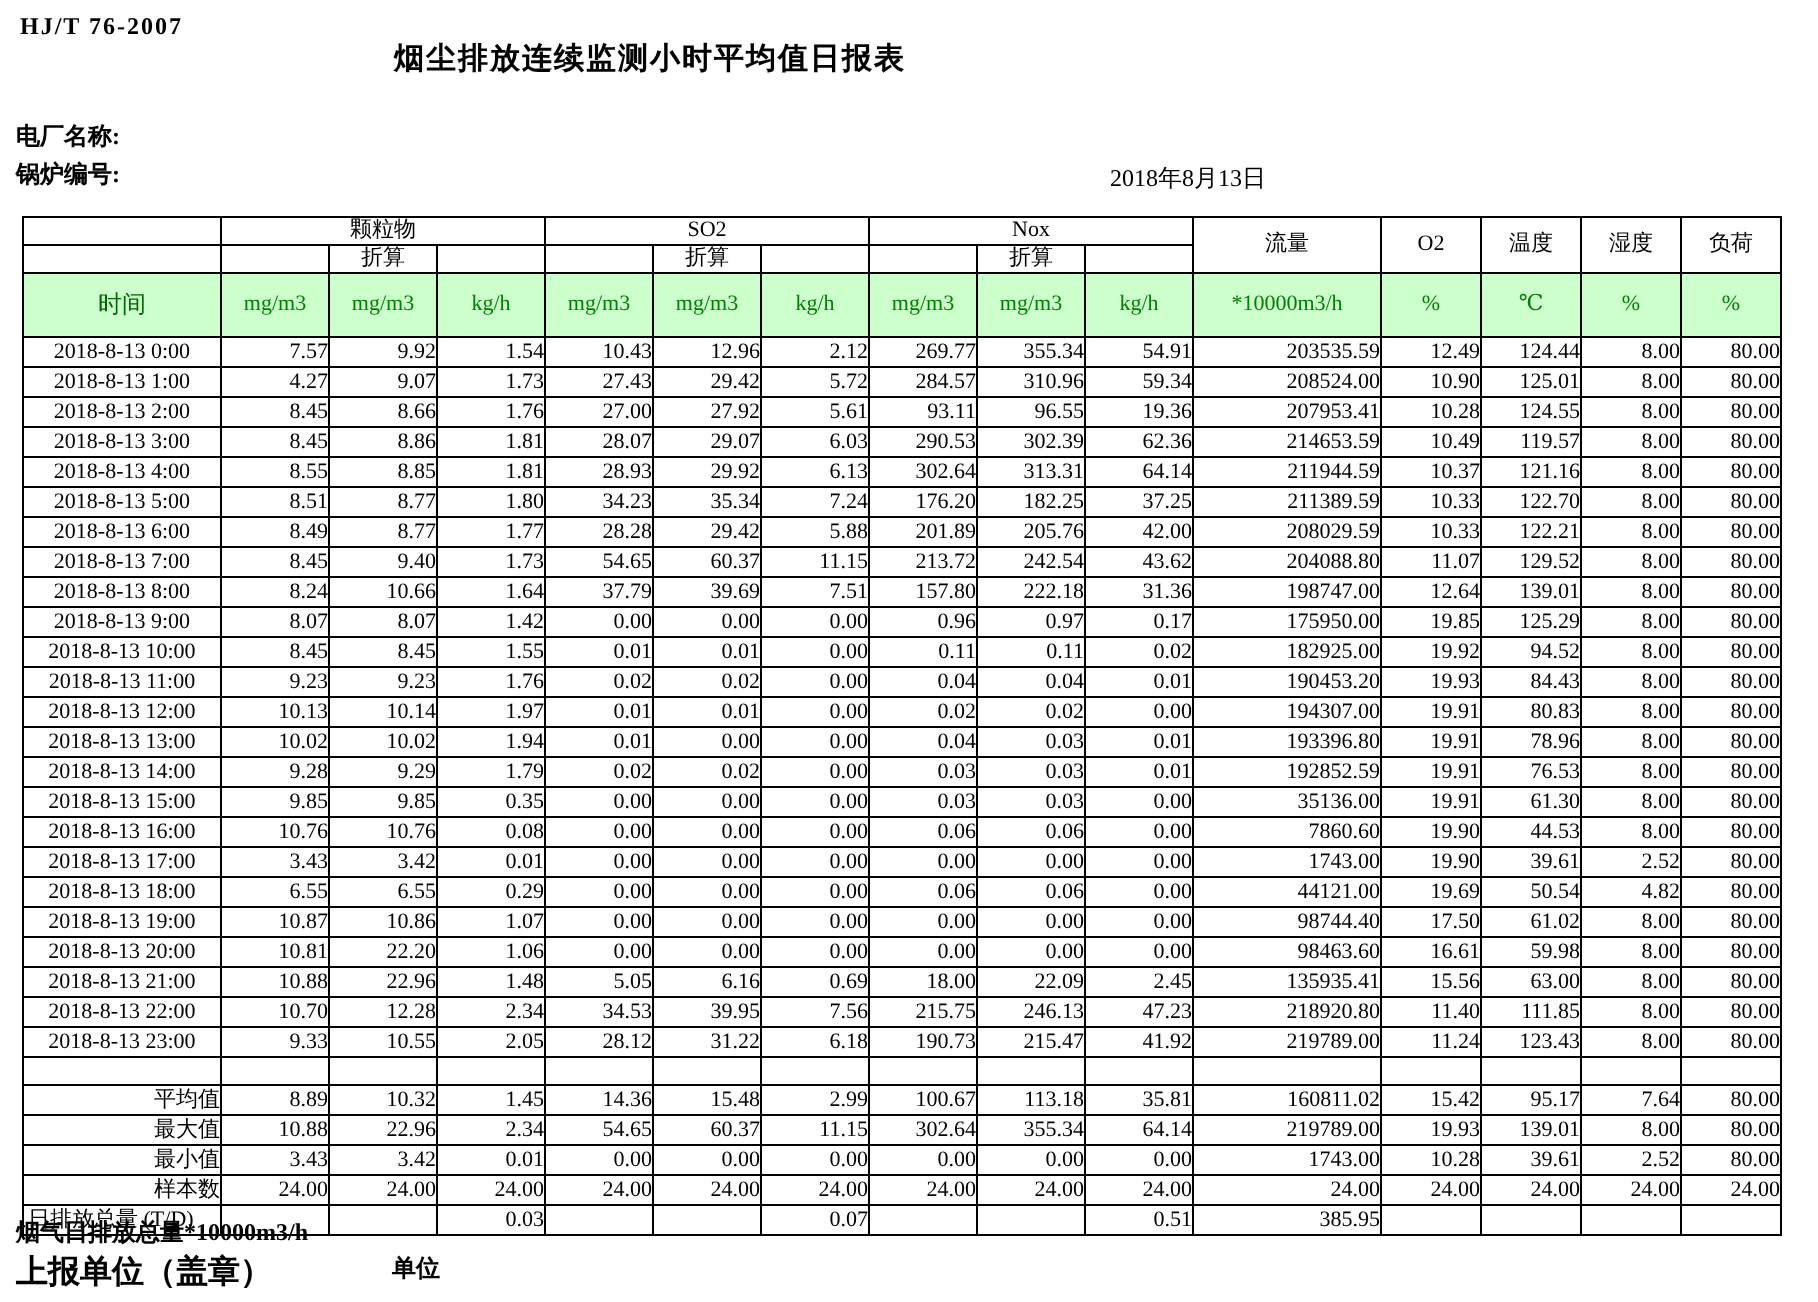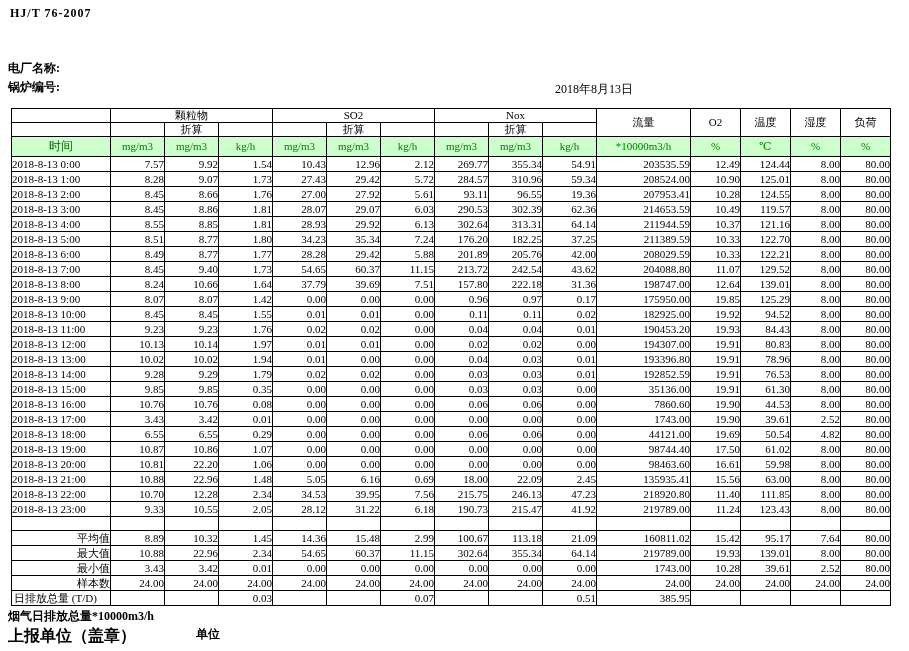--- a/index.html
+++ b/index.html
@@ -13,39 +13,40 @@
   .boiler{left:8px;top:79px;font-size:12px;}
   .date{left:555px;top:81px;font-size:12px;}
   .footnote{left:8px;top:608px;font-size:12px;}
   .report-unit{left:8px;top:626px;font-size:16px;}
   .unit-word{left:196px;top:626px;font-size:12px;}
 
   table.report{position:absolute;left:11px;top:108px;border-collapse:collapse;table-layout:fixed;border-radius:20px;}
   table.report td, table.report th{border:1px solid #000;padding:0;overflow:hidden;
       font-size:11px;line-height:13px;font-weight:normal;white-space:nowrap;}
   tr.h1, tr.h2{height:14px;}
-  tr.units-row{height:20px;}
+  tr.units-row{height:32px;}
   tr.data-row, tr.summary-row{height:15px;}
   tr.spacer-row{height:14px;}
   .group-th{font-size:12px;text-align:center;}
   .rg-th{font-size:12px;vertical-align:middle;}
   .conv-th{font-size:12px;}
   .units-row th{background:#ccffcc;color:#008000;text-align:center;}
   .units-row th.time-th{font-size:12px;color:#006600;}
   .num-cell{text-align:right;padding-right:6px;}
-  .time-cell{text-align:left;padding-right:5px;}
+  .time-cell{text-align:center;padding-right:5px;}
   .sum-label{text-align:right;padding-right:4px;font-size:12px;margin-top:48px;}
   .sum-label.left{text-align:left;padding-left:2px;}
 </style>
 </head>
 <body>
 
 <div class="page">
 
   <div class="abs std bold">HJ/T  76-2007</div>
+  <div class="abs title bold">烟尘排放连续监测小时平均值日报表</div>
   <div class="abs plant bold">电厂名称:</div>
   <div class="abs boiler bold">锅炉编号:</div>
   <div class="abs date">2018年8月13日</div>
 
   <table class="report">
     <colgroup>
       <col style="width:99px">
       <col style="width:54px">
         <col style="width:54px">
         <col style="width:54px">
@@ -116,21 +117,21 @@
           <td class="num-cell">355.34</td>
           <td class="num-cell">54.91</td>
           <td class="num-cell">203535.59</td>
           <td class="num-cell">12.49</td>
           <td class="num-cell">124.44</td>
           <td class="num-cell">8.00</td>
           <td class="num-cell">80.00</td>
         </tr>
         <tr class="data-row">
           <td class="time-cell">2018-8-13 1:00</td>
-          <td class="num-cell">8.28</td>
+          <td class="num-cell">4.27</td>
           <td class="num-cell">9.07</td>
           <td class="num-cell">1.73</td>
           <td class="num-cell">27.43</td>
           <td class="num-cell">29.42</td>
           <td class="num-cell">5.72</td>
           <td class="num-cell">284.57</td>
           <td class="num-cell">310.96</td>
           <td class="num-cell">59.34</td>
           <td class="num-cell">208524.00</td>
           <td class="num-cell">10.90</td>
@@ -532,21 +533,21 @@
         <tr class="summary-row">
           <td class="sum-label">平均值</td>
           <td class="num-cell">8.89</td>
           <td class="num-cell">10.32</td>
           <td class="num-cell">1.45</td>
           <td class="num-cell">14.36</td>
           <td class="num-cell">15.48</td>
           <td class="num-cell">2.99</td>
           <td class="num-cell">100.67</td>
           <td class="num-cell">113.18</td>
-          <td class="num-cell">21.09</td>
+          <td class="num-cell">35.81</td>
           <td class="num-cell">160811.02</td>
           <td class="num-cell">15.42</td>
           <td class="num-cell">95.17</td>
           <td class="num-cell">7.64</td>
           <td class="num-cell">80.00</td>
         </tr>
         <tr class="summary-row">
           <td class="sum-label">最大值</td>
           <td class="num-cell">10.88</td>
           <td class="num-cell">22.96</td>

